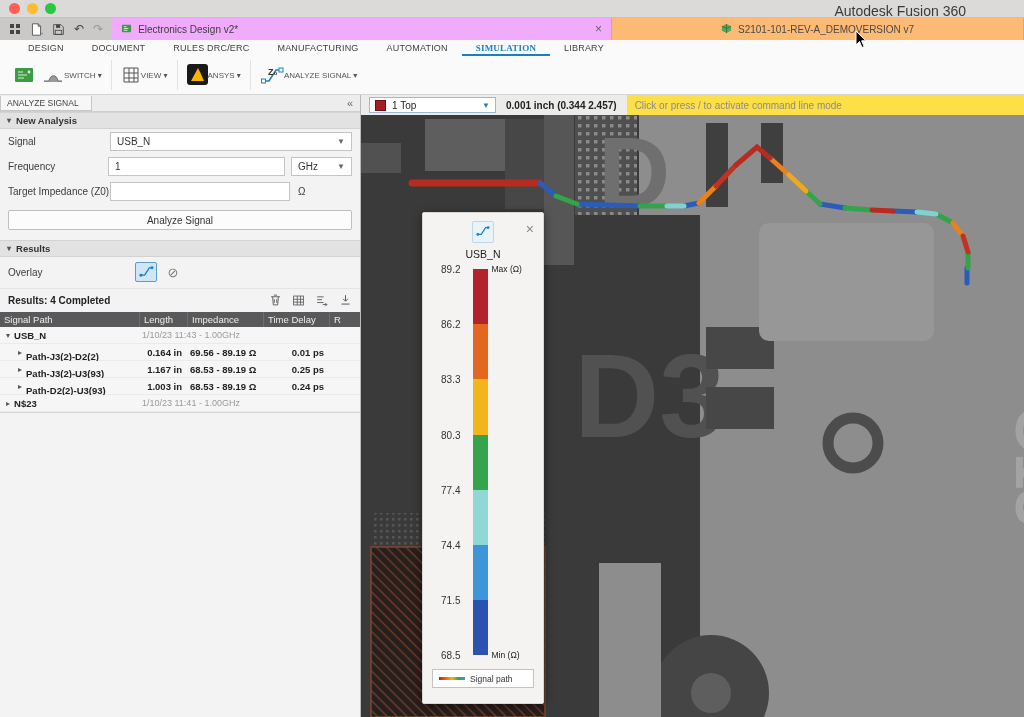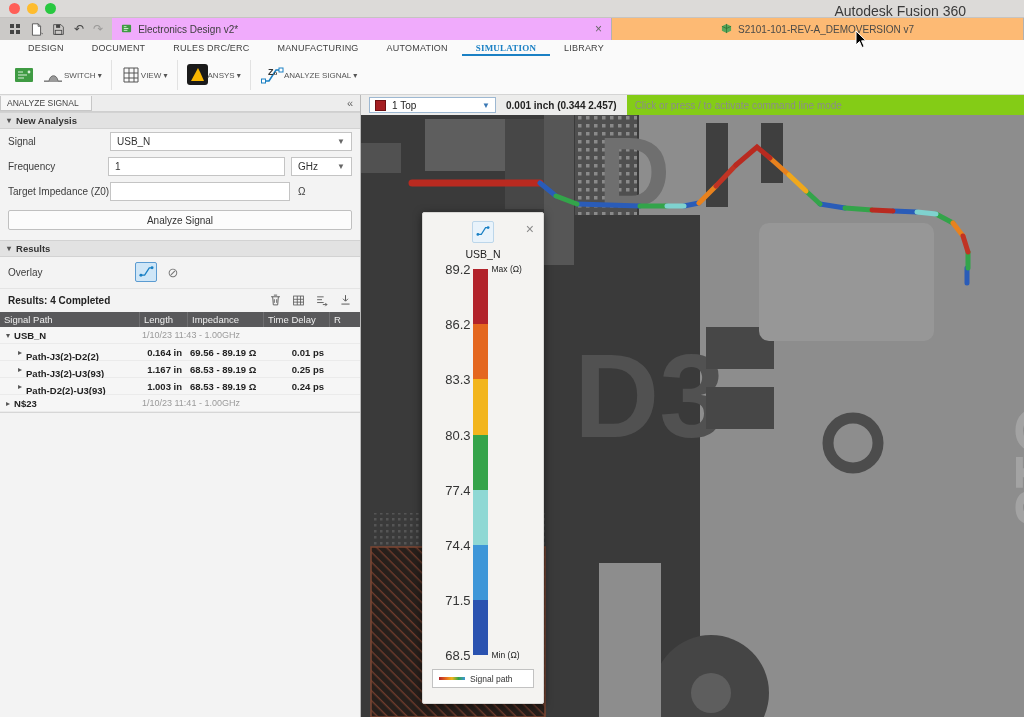--- a/index.html
+++ b/index.html
@@ -79,35 +79,35 @@
   .cimp { padding-left:2px; font-weight:bold; color:#222; white-space:nowrap; }
   .table-end { border-top:1px solid #d6d6d6; flex:1; background:#f3f3f3; }
 
   
   .canvas { flex:1; display:flex; flex-direction:column; }
   .canvas-toolbar { height:20px; background:#ececeb; display:flex; align-items:center; gap:10px; padding-left:8px; }
   .layer-select { width:127px; height:16px; background:#fff; border:1px solid #9db8d2; display:flex; align-items:center; gap:6px; padding:0 5px; font-size:10px; color:#222; }
   .swatch { width:11px; height:11px; border:1px solid #6e1013; }
   .layer-select .caret { margin-left:auto; color:#3a78b5; font-size:8px; }
   .coords { font-size:10px; font-weight:bold; color:#222; white-space:nowrap; }
-  .cmdline { flex:1; align-self:stretch; background:#84cc16; border-left:1px solid #c3c2c0; border:none; padding-left:8px; font-family:inherit; font-size:10px; color:#555; }
+  .cmdline { flex:1; align-self:stretch; background:#fde047; border-left:1px solid #c3c2c0; border:none; padding-left:8px; font-family:inherit; font-size:10px; color:#555; }
   .cmdline::placeholder { color:#8b8b8b; }
 
   .pcb { position:relative; flex:1; background:#3a3a3a; overflow:hidden; }
   .pcb-svg text { font-family:"Liberation Sans", sans-serif; font-weight:bold; }
 
   
   .legend { position:absolute; left:61px; top:97px; width:122px; height:492px; background:#f4f3f1; border:1px solid #d8d7d5; border-radius:2px; box-shadow:0 2px 9px rgba(0,0,0,.5); display:flex; flex-direction:column; align-items:center; }
   .legend-head { width:100%; position:relative; display:flex; justify-content:center; padding-top:8px; }
   .legend-sig-btn { width:22px; height:22px; border:1px solid #bcd6ea; background:#e9f3fb; border-radius:2px; display:flex; align-items:center; justify-content:center; }
   .legend-close { position:absolute; right:9px; top:9px; color:#8a8a8a; font-size:14px; line-height:1; }
   .legend-title { margin-top:5px; font-size:10.5px; color:#222; }
   .scale { display:flex; margin-top:9px; height:386px; }
   .tickcol { position:relative; width:34px; }
-  .tick { position:absolute; right:2px; transform:translateY(-50%); font-size:13px; color:#333; }
+  .tick { position:absolute; right:12px; transform:translateY(-50%); font-size:10px; color:#333; }
   .bar { width:15px; height:386px; background:linear-gradient(to bottom,
       #b2232b 0 14.3%, #e4671f 14.3% 28.6%, #f2b51c 28.6% 42.9%,
       #35a44a 42.9% 57.2%, #8fd8d4 57.2% 71.5%, #3e96d8 71.5% 85.8%, #2a52b0 85.8% 100%); }
   .maxmincol { position:relative; width:40px; }
   .mm { position:absolute; left:4px; transform:translateY(-50%); font-size:8.5px; color:#222; white-space:nowrap; }
   .sig-sample { margin-top:14px; width:102px; height:19px; border:1px solid #c2c2c2; background:#fff; display:flex; align-items:center; gap:5px; padding:0 6px; }
   .sig-line { width:26px; height:3px; background:linear-gradient(90deg,#b2232b,#e4671f,#f2b51c,#35a44a,#3e96d8); }
   .sig-label { font-size:8.5px; color:#333; }
 
   .cursor { position:absolute; left:855px; top:30px; width:12px; height:19px; z-index:50; }

